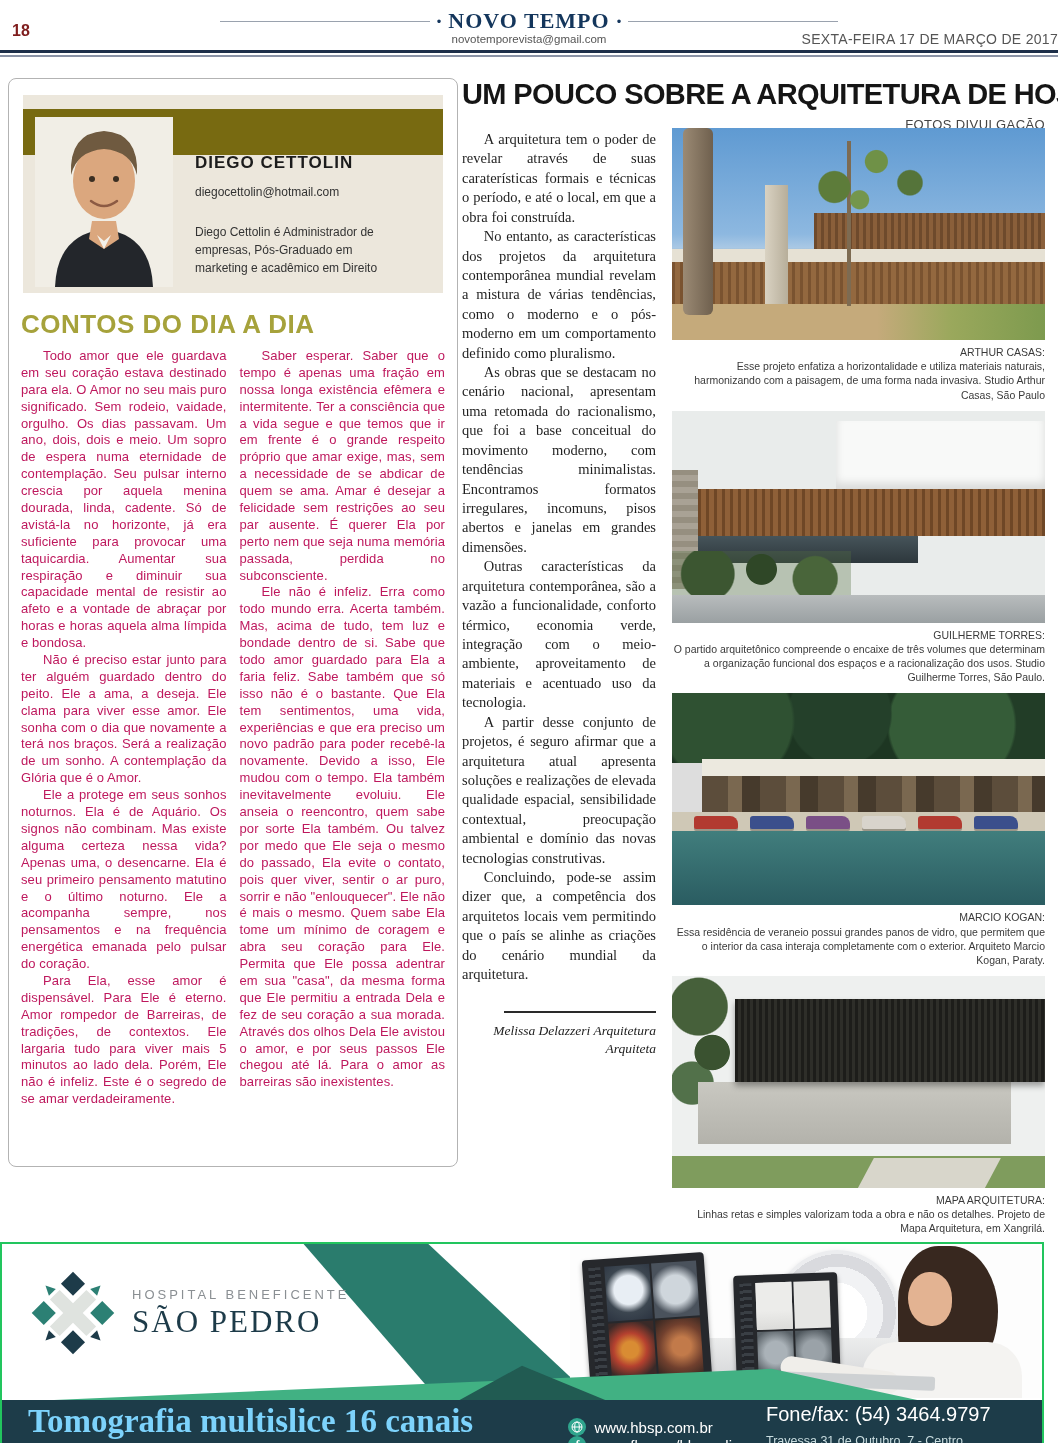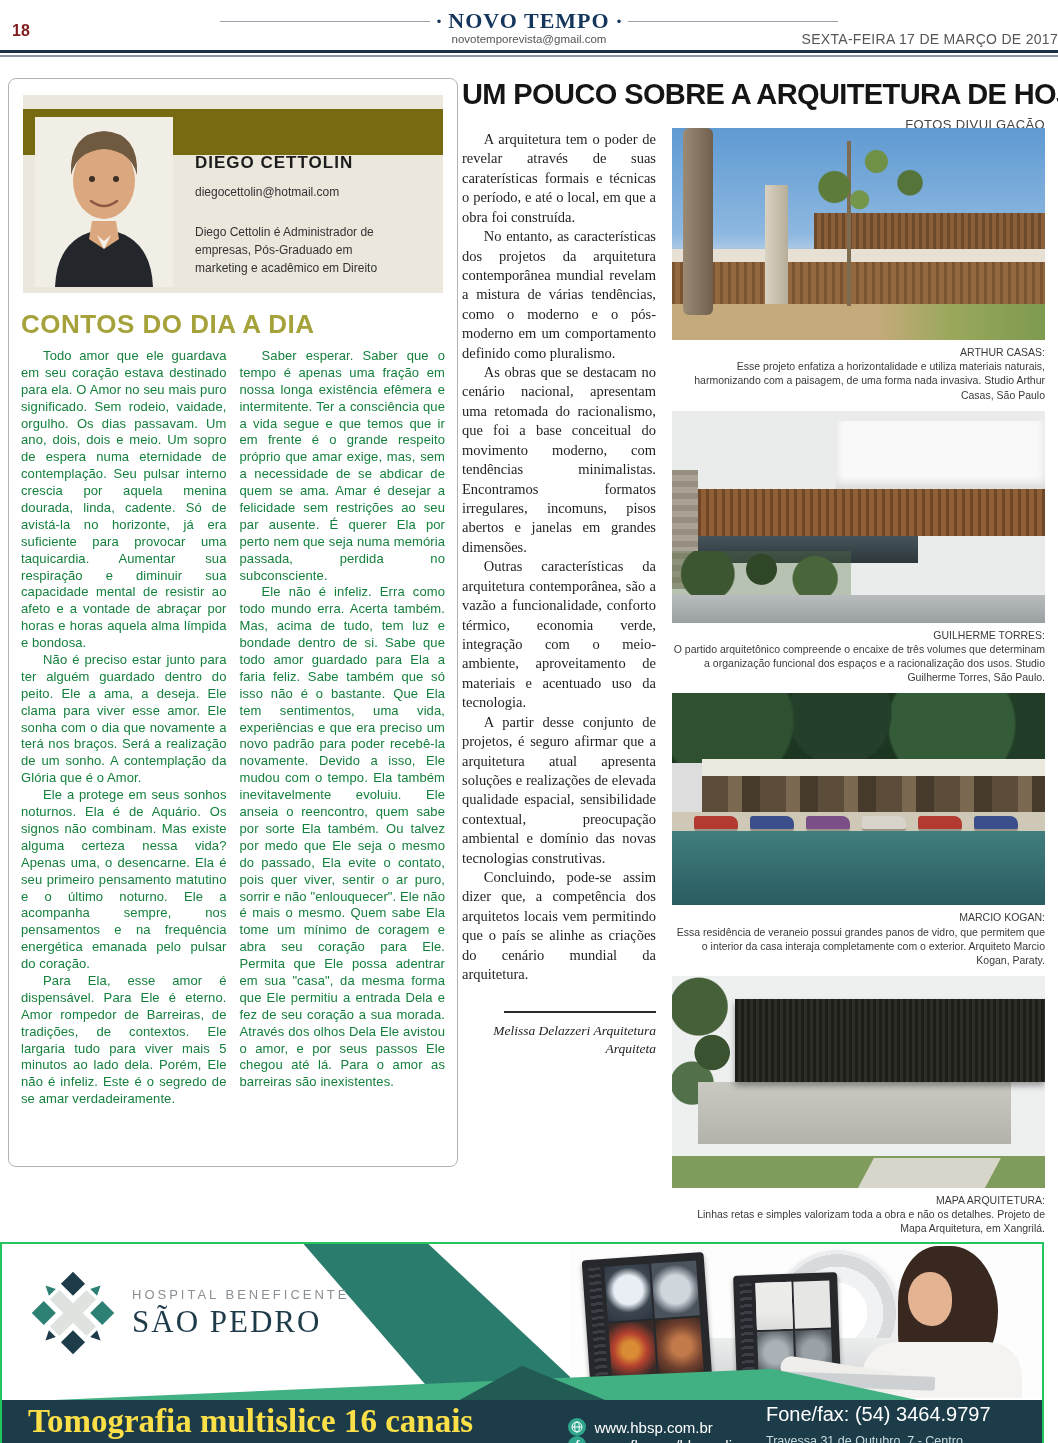--- a/index.html
+++ b/index.html
@@ -21,21 +21,21 @@
   .left-box{position:absolute;left:8px;top:78px;width:448px;height:1087px;border:1px solid #b3b3b3;border-radius:8px;overflow:hidden;}
   .author-card{position:relative;margin:16px 14px 0 14px;height:198px;background:#ece7dc;}
   .author-bar{position:absolute;left:0;top:14px;width:100%;height:46px;background:#786a11;}
   .author-photo{position:absolute;left:12px;top:22px;width:138px;height:170px;background:#f1eee6;overflow:hidden;}
   .author-info{position:absolute;left:172px;top:58px;right:10px;}
   .author-name{font-size:17px;font-weight:bold;letter-spacing:1px;color:#1c1c1c;}
   .author-email{margin-top:12px;font-size:12px;color:#333;}
   .author-bio{margin-top:24px;font-size:12px;line-height:1.5;color:#333;width:190px;}
   .section-title{margin:16px 10px 8px 12px;font-size:26px;color:#a6a23b;letter-spacing:.5px;}
   .story-cols{display:flex;gap:13px;padding:0 12px;height:812px;overflow:hidden;}
-  .story-col{flex:1;font-size:13px;line-height:1.3;letter-spacing:.1px;text-align:justify;color:#15803d;}
+  .story-col{flex:1;font-size:13px;line-height:1.3;letter-spacing:.1px;text-align:justify;color:#be185d;}
   .story-col p{margin:0;text-indent:1.7em;}
 
   
   .headline{position:absolute;left:462px;top:78px;width:588px;margin:0;font-size:29px;font-weight:bold;letter-spacing:-.6px;color:#151515;white-space:nowrap;}
   .photo-credit{position:absolute;left:672px;top:117px;width:373px;text-align:right;font-size:13px;color:#444;letter-spacing:.4px;}
   .arch-col{position:absolute;left:462px;top:130px;width:194px;font-family:"Liberation Serif",serif;font-size:14.5px;line-height:1.34;text-align:justify;color:#1f1f1f;}
   .arch-col p{margin:0;text-indent:1.5em;}
   .sig{margin-top:26px;}
   .sig-line{width:152px;margin-left:auto;border-top:2px solid #2a2a2a;margin-bottom:9px;}
   .sig-name,.sig-role{font-family:"Liberation Serif",serif;font-style:italic;font-size:13.5px;text-align:right;color:#222;line-height:1.4;}
@@ -128,21 +128,21 @@
   .m2 .t1{background:linear-gradient(180deg,#ececea 60%,#dcdcda),#ececea;}
   .m2 .t3{background:radial-gradient(circle at 50% 45%,#aab2b8 0 35%,#5a6268 75%);}
   .m2 .t4{background:radial-gradient(circle at 50% 45%,#9aa2a8 0 35%,#4e565c 75%);}
   .sidebar{position:absolute;left:6px;top:8px;bottom:8px;width:12px;background:repeating-linear-gradient(180deg,#3a3f45 0 3px,#23252a 3px 7px);}
   .kb{left:205px;top:128px;width:160px;height:14px;background:#ced1d3;border-radius:3px;transform:rotate(2deg);}
   .hair{right:42px;top:0;width:100px;height:138px;background:#38281f;border-radius:46% 54% 60% 40%;}
   .face{right:88px;top:26px;width:44px;height:54px;background:#e3b392;border-radius:50% 50% 46% 54%;}
   .shirt{right:18px;top:96px;width:160px;height:60px;background:#f4f3f1;border-radius:34px 34px 0 0;}
   .arm{right:140px;top:118px;width:120px;height:22px;background:#f0eeea;border-radius:12px;transform:rotate(9deg);}
   .ad-bottom{position:relative;height:72px;background:#1d3c49;display:flex;align-items:center;padding:0 26px;gap:34px;}
-  .ad-head .h1{font-family:"Liberation Serif",serif;font-weight:bold;font-size:33px;color:#fde047;line-height:1.1;}
+  .ad-head .h1{font-family:"Liberation Serif",serif;font-weight:bold;font-size:33px;color:#7dd3fc;line-height:1.1;}
   .ad-head .h2{font-family:"Liberation Serif",serif;font-size:25px;color:#e9f2f1;letter-spacing:.5px;margin-top:2px;}
   .ad-links{margin-left:auto;display:flex;flex-direction:column;gap:0;}
   .link-row{display:flex;align-items:center;gap:8px;color:#fff;font-size:15px;}
   .icn{width:18px;height:18px;border-radius:50%;background:#2fa58d;display:flex;align-items:center;justify-content:center;color:#fff;font-size:12px;font-family:"Liberation Serif",serif;font-weight:bold;flex:0 0 18px;}
   .ad-contact{width:250px;}
   .ad-phone{font-size:20px;color:#fff;}
   .ad-addr{margin-top:6px;font-size:12.5px;line-height:1.45;color:#c9dde0;}
   .mint-strip{height:7px;background:#8cd9c0;}
 </style>
 </head>

